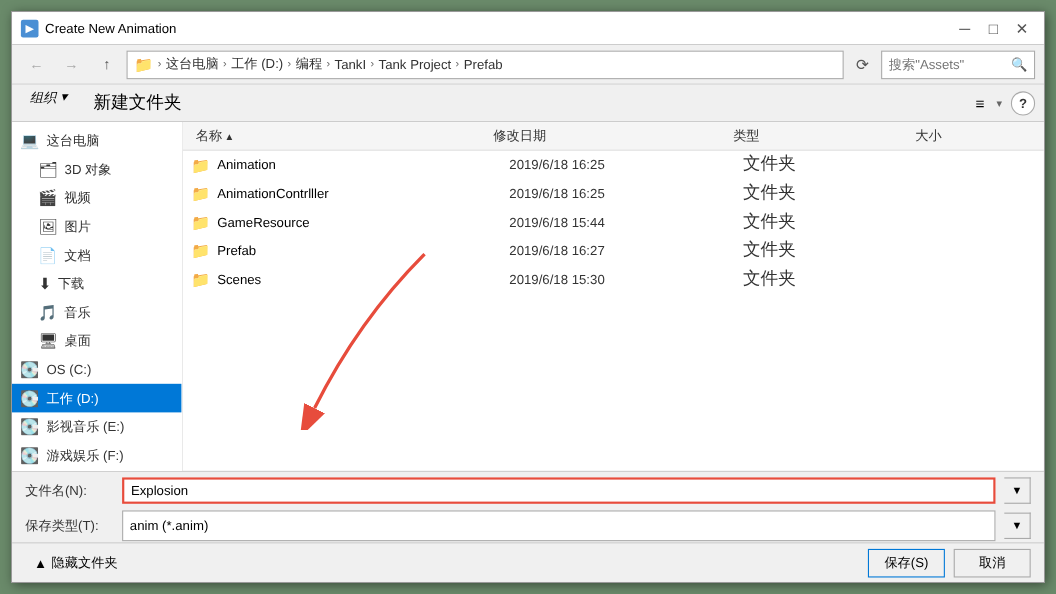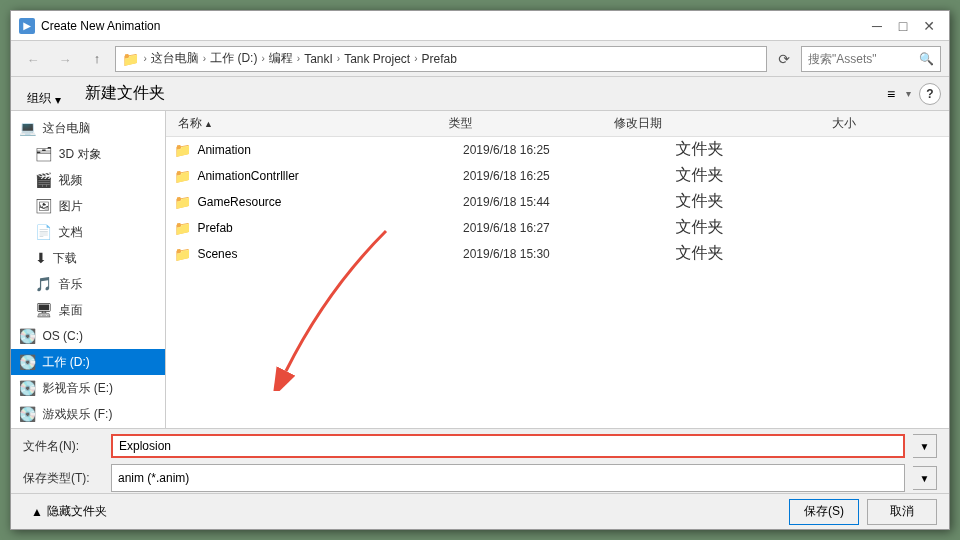--- a/index.html
+++ b/index.html
@@ -143,21 +143,21 @@
       border-bottom: 1px solid #ccc;
       gap: 8px;
     }
     .org-btn {
       height: 26px;
       padding: 0 8px;
       border: none;
       background: transparent;
       cursor: pointer;
       font-size: 12px;
-      display: flex; align-items: flex-end; gap: 4px;
+      display: flex; align-items: flex-start; gap: 4px; font-style: italic;
     }
     .new-folder-btn {
       height: 26px;
       padding: 0 8px;
       border: none;
       background: transparent;
       cursor: pointer;
       font-size: 16px;
     }
     .view-btn {
@@ -487,25 +487,25 @@
       </div>
     </div>
 
     <div class="content-area" style="position:relative;">
 
       <div class="file-list-header">
         <div class="col-header col-name">
           <span>名称</span>
           <span style="font-size:9px;">▲</span>
         </div>
+        <div class="col-header col-date">
+          <span>修改日期</span>
+        </div>
         <div class="col-header col-type">
           <span>类型</span>
-        </div>
-        <div class="col-header col-date">
-          <span>修改日期</span>
         </div>
         <div class="col-header col-size">
           <span>大小</span>
         </div>
       </div>
 
       <div class="file-row">
         <span class="file-icon">📁</span>
         <span class="file-name">Animation</span>
         <span class="file-date">2019/6/18 16:25</span>

